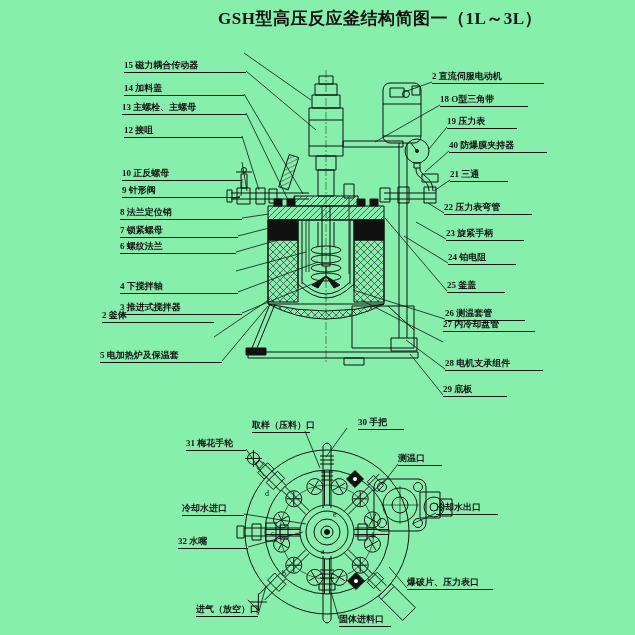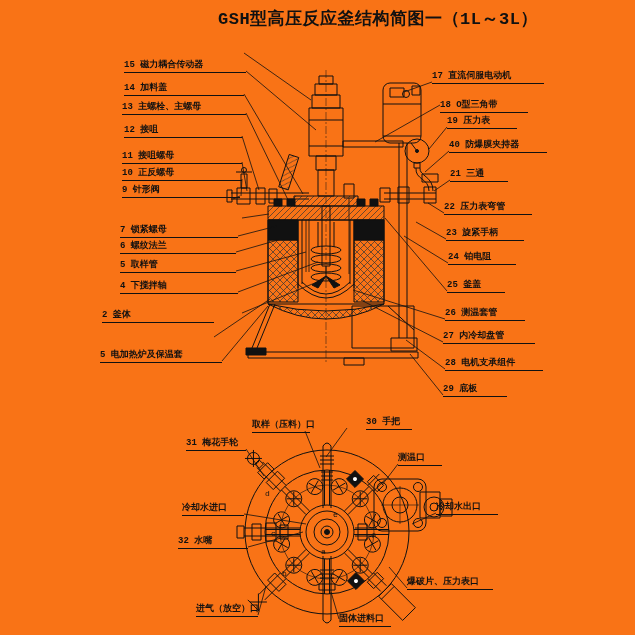--- a/index.html
+++ b/index.html
@@ -1,17 +1,17 @@
 <!DOCTYPE html>
 <html><head>
 <meta charset="utf-8">
 <style>
   html,body{margin:0;padding:0;background:#fff;}
-  #stage{position:relative;width:635px;height:635px;background:#f97316;overflow:hidden;
-         font-family:Liberation Mono, monospace;color:#111;}
+  #stage{position:relative;width:635px;height:635px;background:#86efac;overflow:hidden;
+         font-family:Liberation Serif, serif;color:#111;}
   #title{position:absolute;left:218px;top:7px;font-size:17px;font-weight:bold;
          letter-spacing:.5px;white-space:nowrap;}
   .lbl{position:absolute;font-size:9px;font-weight:bold;height:13px;line-height:12px;
        border-bottom:1px solid #111;white-space:nowrap;overflow:visible;}
   .vletter{position:absolute;font-size:8px;line-height:8px;}
   svg{position:absolute;left:0;top:0;}
   svg *{vector-effect:non-scaling-stroke;}
 </style>
 </head>
 <body>
@@ -426,46 +426,46 @@
       <line x1="407" y1="588" x2="389" y2="567"></line>
     </g>
   </svg>
 
   <div id="title">GSH型高压反应釜结构简图一（1L～3L）</div>
 
   <div class="lbl" style="left:124px;top:59px;width:122px">15 磁力耦合传动器</div>
   <div class="lbl" style="left:124px;top:82px;width:120px">14 加料盖</div>
   <div class="lbl" style="left:122px;top:101px;width:124px">13 主螺栓、主螺母</div>
   <div class="lbl" style="left:124px;top:124px;width:118px">12 接咀</div>
-  <div class="lbl" style="left:122px;top:150px;width:120px">11 接咀螺母</div>
   <div class="lbl" style="left:122px;top:167px;width:120px">10 正反螺母</div>
   <div class="lbl" style="left:122px;top:184px;width:118px">9 针形阀</div>
+  <div class="lbl" style="left:120px;top:206px;width:122px">8 法兰定位销</div>
   <div class="lbl" style="left:120px;top:224px;width:118px">7 锁紧螺母</div>
   <div class="lbl" style="left:120px;top:240px;width:116px">6 螺纹法兰</div>
-  <div class="lbl" style="left:120px;top:259px;width:116px">5 取样管</div>
   <div class="lbl" style="left:120px;top:280px;width:118px">4 下搅拌轴</div>
+  <div class="lbl" style="left:120px;top:301px;width:122px">3 推进式搅拌器</div>
   <div class="lbl" style="left:102px;top:309px;width:112px">2 釜体</div>
   <div class="lbl" style="left:100px;top:349px;width:122px">5 电加热炉及保温套</div>
 
-  <div class="lbl" style="left:432px;top:70px;width:112px">17 直流伺服电动机</div>
-  <div class="lbl" style="left:440px;top:99px;width:88px">18 O型三角带</div>
+  <div class="lbl" style="left:432px;top:70px;width:112px">2 直流伺服电动机</div>
+  <div class="lbl" style="left:440px;top:93px;width:88px">18 O型三角带</div>
   <div class="lbl" style="left:447px;top:115px;width:70px">19 压力表</div>
   <div class="lbl" style="left:449px;top:139px;width:98px">40 防爆膜夹持器</div>
   <div class="lbl" style="left:450px;top:168px;width:58px">21 三通</div>
   <div class="lbl" style="left:444px;top:201px;width:88px">22 压力表弯管</div>
   <div class="lbl" style="left:446px;top:227px;width:78px">23 旋紧手柄</div>
   <div class="lbl" style="left:448px;top:251px;width:68px">24 铂电阻</div>
   <div class="lbl" style="left:447px;top:279px;width:58px">25 釜盖</div>
   <div class="lbl" style="left:445px;top:307px;width:80px">26 测温套管</div>
-  <div class="lbl" style="left:443px;top:330px;width:92px">27 内冷却盘管</div>
+  <div class="lbl" style="left:443px;top:318px;width:92px">27 内冷却盘管</div>
   <div class="lbl" style="left:445px;top:357px;width:98px">28 电机支承组件</div>
   <div class="lbl" style="left:443px;top:383px;width:64px">29 底板</div>
 
   <div class="lbl" style="left:252px;top:419px;width:58px">取样（压料）口</div>
-  <div class="lbl" style="left:366px;top:416px;width:46px">30 手把</div>
+  <div class="lbl" style="left:358px;top:416px;width:46px">30 手把</div>
   <div class="lbl" style="left:186px;top:437px;width:60px">31 梅花手轮</div>
   <div class="lbl" style="left:398px;top:452px;width:44px">测温口</div>
   <div class="lbl" style="left:182px;top:502px;width:62px">冷却水进口</div>
   <div class="lbl" style="left:436px;top:501px;width:62px">冷却水出口</div>
   <div class="lbl" style="left:178px;top:535px;width:70px">32 水嘴</div>
   <div class="lbl" style="left:196px;top:603px;width:62px">进气（放空）口</div>
   <div class="lbl" style="left:339px;top:613px;width:52px">固体进料口</div>
   <div class="lbl" style="left:407px;top:576px;width:86px">爆破片、压力表口</div>
 
   <span class="vletter" style="left:321px;top:548px">a</span>

